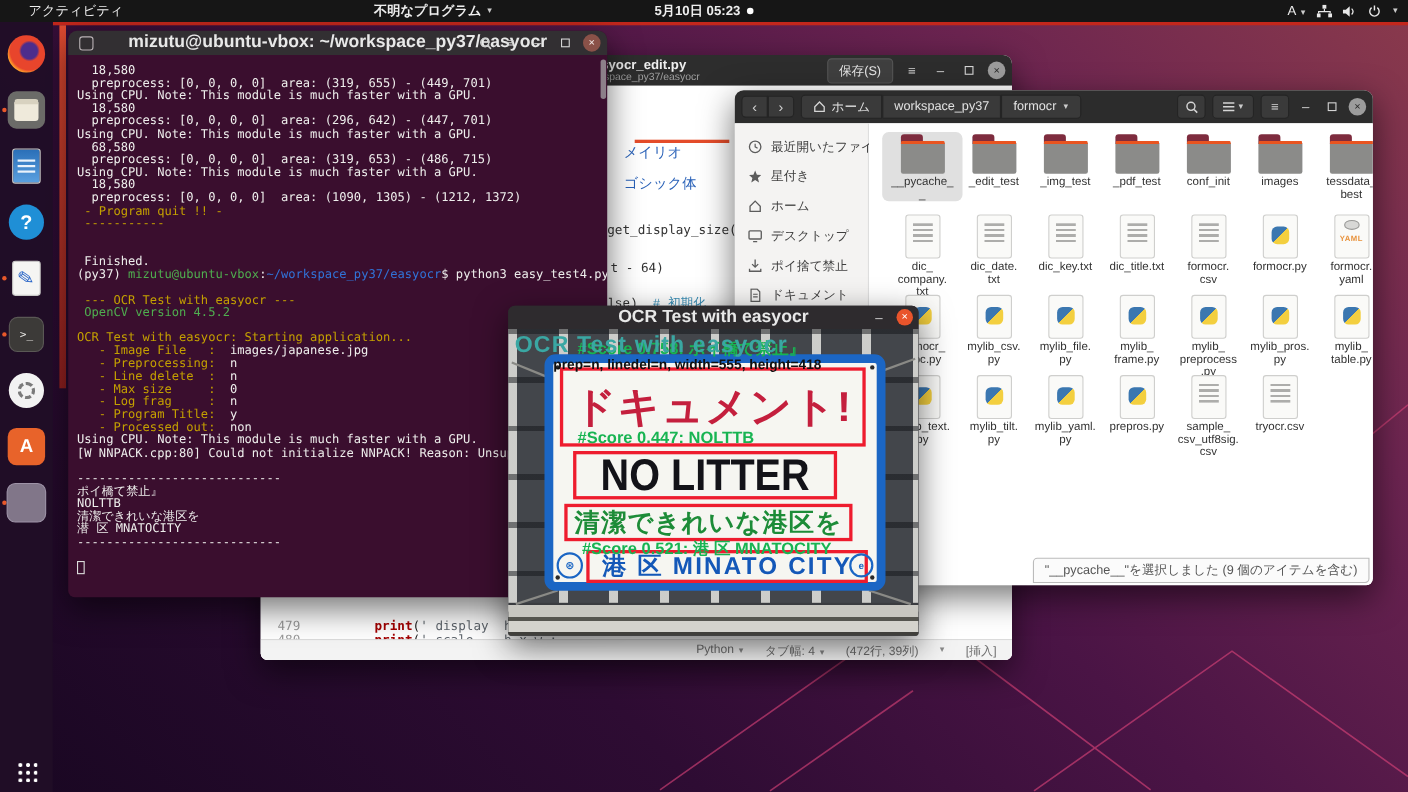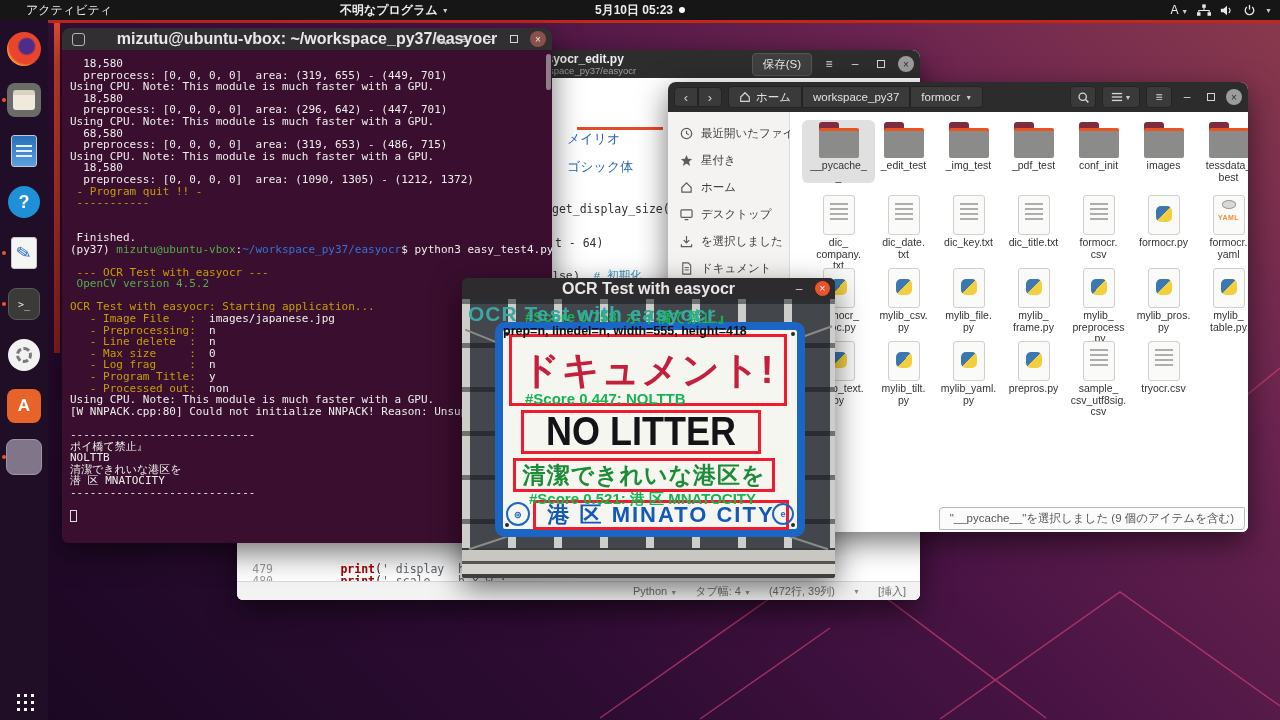--- a/index.html
+++ b/index.html
@@ -273,21 +273,21 @@
             </span>
             <span>デスクトップ</span>
           </div>
           <div class="side-item">
             <span>
               <svg width="13" height="13" viewBox="0 0 14 14">
                 <path d="M7 1 V8 M4 5.5 L7 8.5 L10 5.5" stroke="#5c5c5c" stroke-width="1.3" fill="none"></path>
                 <path d="M1.5 10 V12.5 H12.5 V10" stroke="#5c5c5c" stroke-width="1.3" fill="none"></path>
               </svg>
             </span>
-            <span>を選択しました</span>
+            <span>ポイ捨て禁止</span>
           </div>
           <div class="side-item">
             <span>
               <svg width="13" height="13" viewBox="0 0 14 14">
                 <path d="M3 1 H9 L11.5 3.5 V13 H3 Z" fill="none" stroke="#5c5c5c" stroke-width="1.2"></path>
                 <line x1="5" y1="6" x2="9.5" y2="6" stroke="#5c5c5c" stroke-width="1"></line>
                 <line x1="5" y1="8.5" x2="9.5" y2="8.5" stroke="#5c5c5c" stroke-width="1"></line>
               </svg>
             </span>
             <span>ドキュメント</span>

